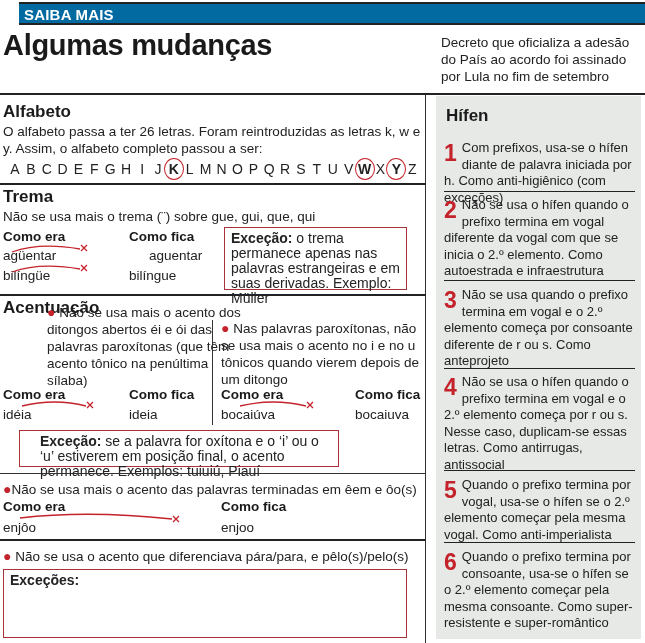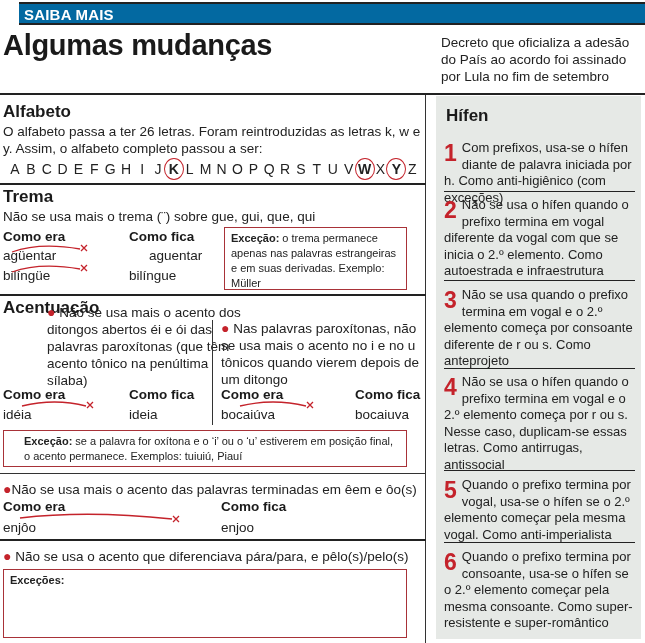--- a/index.html
+++ b/index.html
@@ -21,21 +21,21 @@
   .hr-thin { position: absolute; height: 1px; background: #333; }
 
   .alphabet { position: absolute; left: 7px; top: 161px; display: flex; gap: 0; font-size: 14px; color: #222; }
   .alphabet span { display: inline-block; width: 15.9px; text-align: center; position: relative; }
   .alphabet span.hl { font-weight: bold; }
   .alphabet span.hl::after { content: ""; position: absolute; left: -2px; top: -3px; width: 18px; height: 20px; border: 1.6px solid #c4232b; border-radius: 50%; }
 
   .colhead { position: absolute; font-size: 13.5px; font-weight: bold; color: #1a1a1a; }
   .word { position: absolute; font-size: 13.5px; color: #222; }
 
-  .box { position: absolute; border: 1.5px solid #a83238; padding: 3px 6px; font-size: 11px; line-height: 15px; color: #222; }
+  .box { position: absolute; border: 1.5px solid #a83238; padding: 3px 6px; font-size: 14px; line-height: 15px; color: #222; }
   .box b { font-weight: bold; }
 
   .bullet { color: #c4232b; font-size: 14px; }
 
   .strike { position: absolute; pointer-events: none; }
 
   .right { position: absolute; left: 436px; top: 96px; width: 205px; height: 543px; background: #e6e9e6; }
   .hifen-title { position: absolute; left: 10px; top: 10px; font-size: 17px; font-weight: bold; color: #1a1a1a; text-align: right; }
   .rule { position: absolute; left: 8px; width: 191px; font-size: 13px; line-height: 16.5px; color: #222; }
   .rule .num { float: left; font-size: 23px; font-weight: bold; color: #c4232b; line-height: 22px; margin: 2px 5px 0 0; }
@@ -122,21 +122,21 @@
 
 <div class="colhead" style="left:221px; top:387px;">Como era</div>
 <div class="colhead" style="left:355px; top:387px;">Como fica</div>
 <div class="word" style="left:221px; top:407px;">bocaiúva</div>
 <div class="word" style="left:355px; top:407px;">bocaiuva</div>
 <svg class="strike" style="left:238px; top:398px;" width="80" height="14">
     <path d="M2 8 Q35 0 68 8" stroke="#c4232b" stroke-width="1.3" fill="none"></path>
     <path d="M69 4 L75 10 M75 4 L69 10" stroke="#c4232b" stroke-width="1.3"></path>
   </svg>
 
-<div class="box" style="left:3px; top:430px; width:404px; height:37px;padding-left:20px;">
+<div class="box" style="left:19px; top:430px; width:320px; height:37px;padding-left:20px;">
   <b>Exceção:</b><span> se a palavra for oxítona e o ‘i’ ou o ‘u’ estiverem em posição final, o acento permanece. Exemplos: tuiuiú, Piauí</span>
 </div>
 <div class="hr-thin" style="left:0; top:473px; width:426px;"></div>
 
 <div class="p" style="left:3px; top:481px; width:420px;"><span class="bullet">●</span><span>Não se usa mais o acento das palavras terminadas em êem e ôo(s)</span></div>
 <div class="colhead" style="left:3px; top:499px;">Como era</div>
 <div class="colhead" style="left:221px; top:499px;">Como fica</div>
 <div class="word" style="left:3px; top:520px;">enjôo</div>
 <div class="word" style="left:221px; top:520px;">enjoo</div>
 <svg class="strike" style="left:18px; top:510px;" width="170" height="14">

